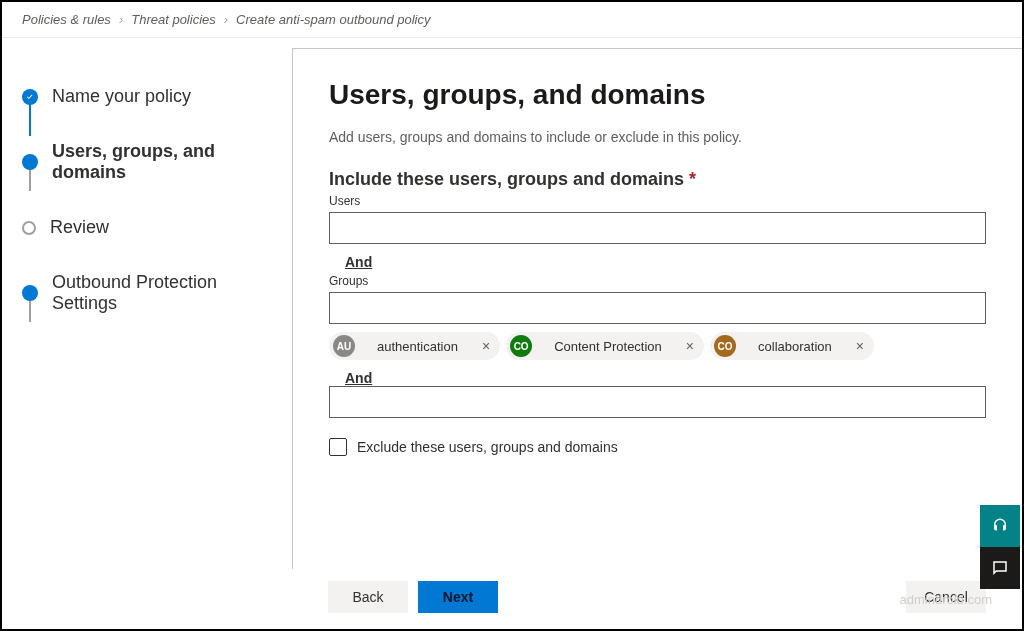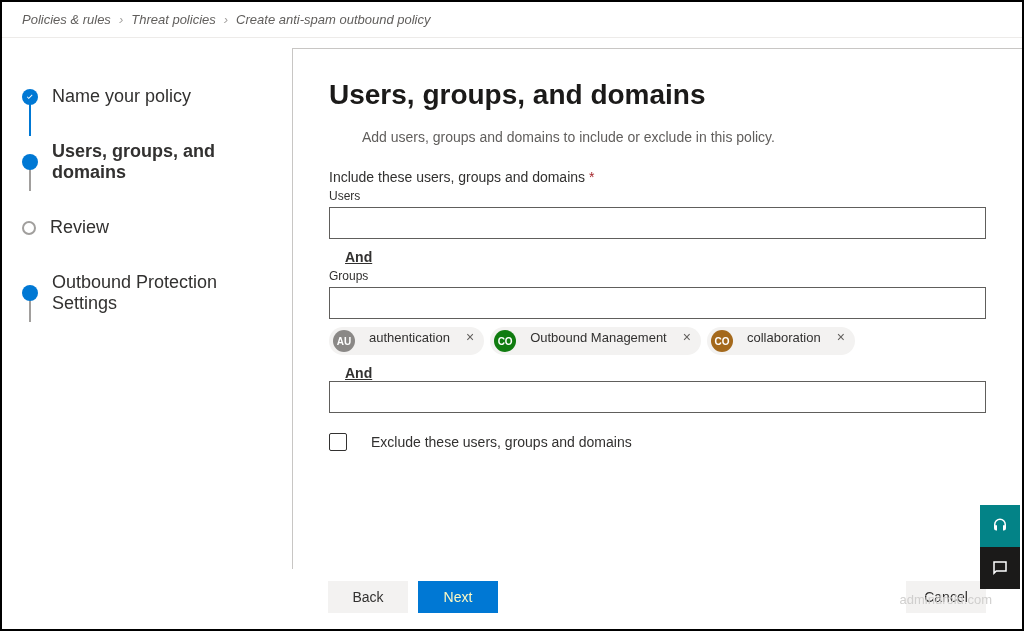--- a/index.html
+++ b/index.html
@@ -87,25 +87,24 @@
     .page-title {
       font-size: 28px;
       font-weight: 700;
       color: #1b1a19;
       margin-bottom: 18px;
     }
     .page-desc {
       font-size: 14px;
       color: #605e5c;
       margin-bottom: 24px;
-      margin-left: 33px;
     }
     .section-label {
-      font-weight: 400;
-      font-size: 14px;
+      font-weight: 700;
+      font-size: 18px;
     }
     .required { color: #a4262c; }
     .field-label {
       font-size: 12px;
       margin-top: 4px;
       margin-bottom: 4px;
       color: #323130;
     }
     .text-input {
       width: 100%;
@@ -121,25 +120,26 @@
       text-decoration: underline;
     }
     .chips {
       display: flex;
       gap: 6px;
       margin-top: 8px;
       flex-wrap: wrap;
     }
     .chip {
       display: inline-flex;
+      align-items: center;
       background: #f3f2f1;
       border-radius: 16px;
       padding: 3px 8px 3px 4px;
       font-size: 13px;
-      gap: 14px;
+      gap: 22px;
     }
     .chip-avatar {
       width: 22px; height: 22px;
       border-radius: 50%;
       display: flex;
       align-items: center;
       justify-content: center;
       color: #fff;
       font-size: 10px;
       font-weight: 600;
@@ -147,21 +147,21 @@
     .chip-remove {
       color: #605e5c;
       cursor: pointer;
       font-size: 14px;
       line-height: 1;
       padding: 0 2px;
     }
     .checkbox-row {
       display: flex;
       align-items: center;
-      gap: 24px;
+      gap: 10px;
       margin-top: 20px;
     }
     .checkbox {
       width: 18px; height: 18px;
       border: 1px solid #323130;
       border-radius: 2px;
     }
     .footer {
       position: absolute;
       bottom: 0;
@@ -176,21 +176,21 @@
     .btn {
       height: 32px;
       min-width: 80px;
       padding: 0 16px;
       border: none;
       font-size: 14px;
       font-family: inherit;
       cursor: pointer;
     }
     .btn-default { background: #f3f2f1; color: #323130; }
-    .btn-primary { background: #0078d4; color: #fef9c3; font-weight: 400; }
+    .btn-primary { background: #0078d4; color: #0f172a; font-weight: 700; }
     .footer-spacer { flex: 1; }
     .watermark {
       position: absolute;
       right: 30px;
       bottom: 22px;
       color: #d0cfce;
       font-size: 13px;
       pointer-events: none;
     }
     .side-widgets {
@@ -265,21 +265,21 @@
     <input class="text-input" type="text" value="" style="">
 
     <div class="chips">
       <span class="chip">
         <span class="chip-avatar" style="background:#8a8886">AU</span>
         <span>authentication</span>
         <span class="chip-remove">×</span>
       </span>
       <span class="chip">
         <span class="chip-avatar" style="background:#107c10">CO</span>
-        <span>Outbound Management</span>
+        <span>Content Protection</span>
         <span class="chip-remove">×</span>
       </span>
       <span class="chip">
         <span class="chip-avatar" style="background:#a4691c">CO</span>
         <span>collaboration</span>
         <span class="chip-remove">×</span>
       </span>
     </div>
 
     <div class="operator">And</div>

